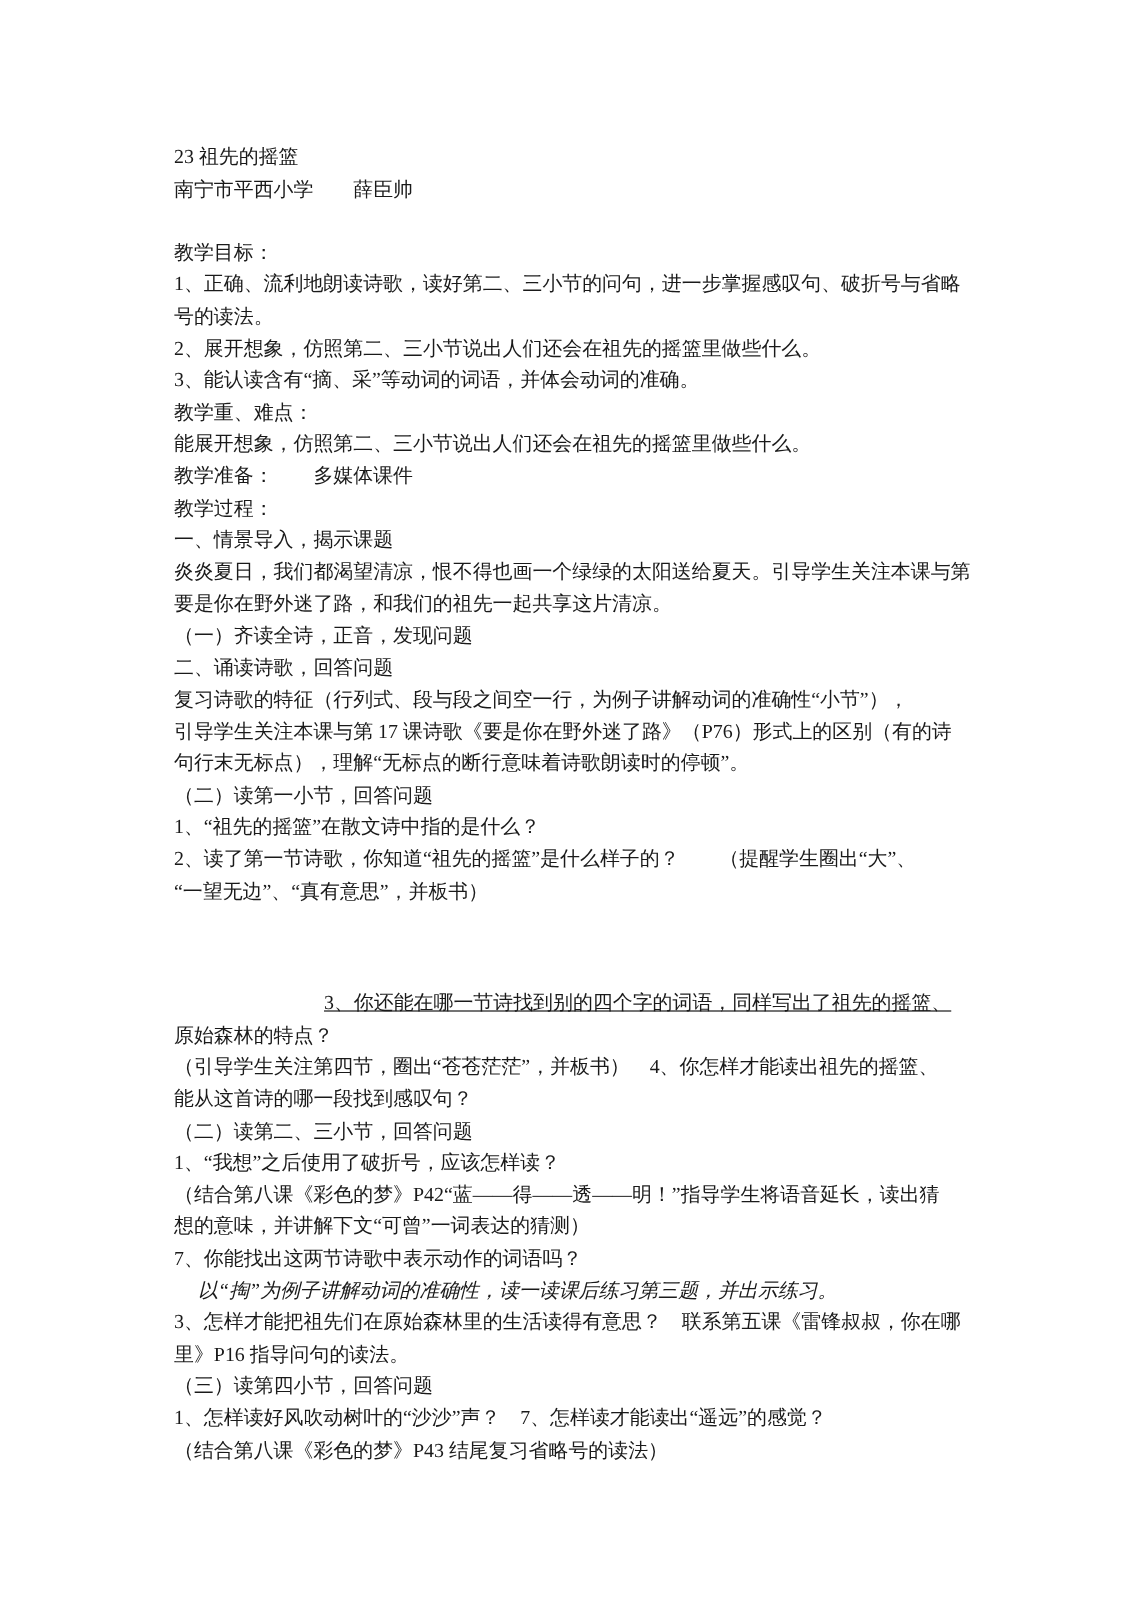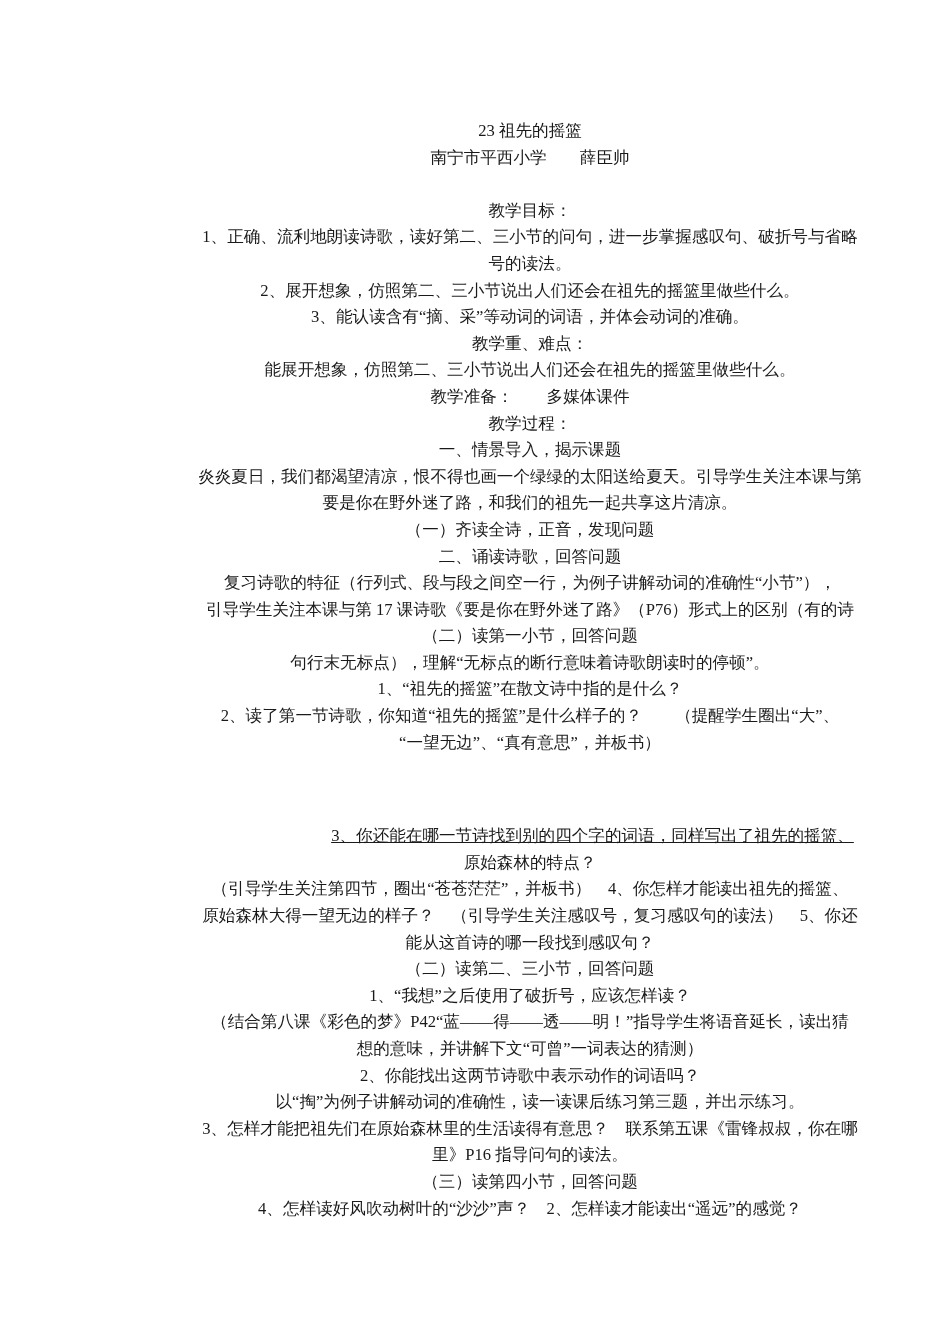--- a/index.html
+++ b/index.html
@@ -10,21 +10,20 @@
   .page {
     position: relative;
     width: 950px;
     height: 1224px;
     background: #ffffff;
     overflow: hidden;
     font-family: "Liberation Serif", serif;
     color: #1a1a1a;
     font-size: 16.6px;
     line-height: 26.6px;
-    text-align: center;
   }
   .content {
     position: absolute;
     left: 145px;
     top: 118px;
     width: 770px;
   }
   .line {
     white-space: pre;
     height: 26.6px;
@@ -34,20 +33,21 @@
   }
   .page-gap {
     height: 67px;
   }
   .indent-tab {
     padding-left: 125px;
     text-decoration: underline;
   }
   .indent-small {
     padding-left: 20px;
+    font-style: italic;
   }
 </style>
 </head>
 <body>
 
 <div class="page">
   <div class="content">
 
     <div class="line">23 祖先的摇篮</div>
     <div class="line">南宁市平西小学　　薛臣帅</div>
@@ -62,39 +62,38 @@
     <div class="line">能展开想象，仿照第二、三小节说出人们还会在祖先的摇篮里做些什么。</div>
     <div class="line">教学准备：　　多媒体课件</div>
     <div class="line">教学过程：</div>
     <div class="line">一、情景导入，揭示课题</div>
     <div class="line">炎炎夏日，我们都渴望清凉，恨不得也画一个绿绿的太阳送给夏天。引导学生关注本课与第</div>
     <div class="line">要是你在野外迷了路，和我们的祖先一起共享这片清凉。</div>
     <div class="line">（一）齐读全诗，正音，发现问题</div>
     <div class="line">二、诵读诗歌，回答问题</div>
     <div class="line">复习诗歌的特征（行列式、段与段之间空一行，为例子讲解动词的准确性“小节”），</div>
     <div class="line">引导学生关注本课与第 17 课诗歌《要是你在野外迷了路》（P76）形式上的区别（有的诗</div>
+    <div class="line">句行末无标点），理解“无标点的断行意味着诗歌朗读时的停顿”。</div>
     <div class="line">（二）读第一小节，回答问题</div>
-    <div class="line">句行末无标点），理解“无标点的断行意味着诗歌朗读时的停顿”。</div>
     <div class="line">1、“祖先的摇篮”在散文诗中指的是什么？</div>
     <div class="line">2、读了第一节诗歌，你知道“祖先的摇篮”是什么样子的？　　（提醒学生圈出“大”、</div>
     <div class="line">“一望无边”、“真有意思”，并板书）</div>
 
     <div class="page-gap"></div>
 
     <div class="line indent-tab">3、你还能在哪一节诗找到别的四个字的词语，同样写出了祖先的摇篮、</div>
     <div class="line">原始森林的特点？</div>
     <div class="line">（引导学生关注第四节，圈出“苍苍茫茫”，并板书）　4、你怎样才能读出祖先的摇篮、</div>
-    <div class="line">原始森林大得一望无边的样子？　（引导学生关注感叹号，复习感叹句的读法）　5、你还</div>
     <div class="line">能从这首诗的哪一段找到感叹句？</div>
     <div class="line">（二）读第二、三小节，回答问题</div>
     <div class="line">1、“我想”之后使用了破折号，应该怎样读？</div>
     <div class="line">（结合第八课《彩色的梦》P42“蓝——得——透——明！”指导学生将语音延长，读出猜</div>
     <div class="line">想的意味，并讲解下文“可曾”一词表达的猜测）</div>
-    <div class="line">2、你能找出这两节诗歌中表示动作的词语吗？</div>
+    <div class="line">7、你能找出这两节诗歌中表示动作的词语吗？</div>
     <div class="line indent-small">以“掏”为例子讲解动词的准确性，读一读课后练习第三题，并出示练习。</div>
     <div class="line">3、怎样才能把祖先们在原始森林里的生活读得有意思？　联系第五课《雷锋叔叔，你在哪</div>
     <div class="line">里》P16 指导问句的读法。</div>
     <div class="line">（三）读第四小节，回答问题</div>
-    <div class="line">4、怎样读好风吹动树叶的“沙沙”声？　2、怎样读才能读出“遥远”的感觉？</div>
+    <div class="line">1、怎样读好风吹动树叶的“沙沙”声？　7、怎样读才能读出“遥远”的感觉？</div>
     <div class="line">（结合第八课《彩色的梦》P43 结尾复习省略号的读法）</div>
 
   </div>
 </div>
 
 </body></html>

